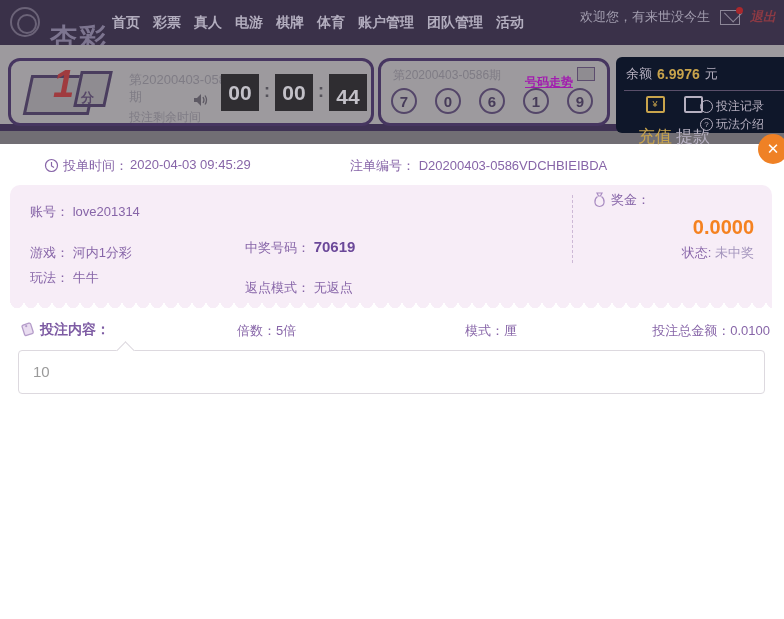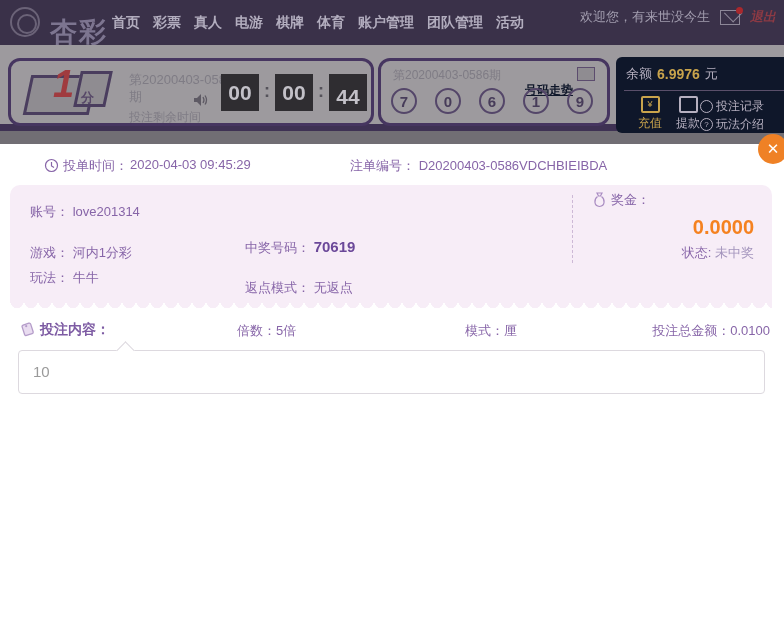--- a/index.html
+++ b/index.html
@@ -5,21 +5,21 @@
   html,body{margin:0;padding:0;}
   body{width:784px;height:619px;overflow:hidden;background:#fff;
        font-family:"Liberation Sans","DejaVu Sans",sans-serif;position:relative;}
 
   
   .hdr{position:absolute;top:0;left:0;width:784px;height:45px;background:#3a3149;}
   .logo-badge{position:absolute;left:10px;top:7px;width:30px;height:30px;border:2px solid #6b6378;
     border-radius:50%;box-sizing:border-box;}
   .logo-badge::after{content:"";position:absolute;left:5px;top:5px;width:16px;height:16px;
     border:2px solid #6b6378;border-radius:50%;}
-  .logo-text{position:absolute;left:50px;top:14px;font-size:27px;font-weight:bold;color:#7d7590;
+  .logo-text{position:absolute;left:50px;top:20px;font-size:27px;font-weight:bold;color:#7d7590;
     letter-spacing:2px;}
   .nav{position:absolute;left:112px;top:0;height:45px;display:flex;align-items:center;gap:13px;}
   .nav-item{color:#b2adbe;font-size:14px;font-weight:bold;cursor:pointer;white-space:nowrap;}
   .hdr-right{position:absolute;right:8px;top:0;height:34px;display:flex;align-items:center;gap:10px;}
   .welcome{color:#a29daf;font-size:13px;}
   .mail{position:relative;width:18px;height:13px;border:1px solid #8d8798;}
   .mail::before{content:"";position:absolute;left:0;top:0;width:12px;height:12px;
     border-right:1px solid #8d8798;border-bottom:1px solid #8d8798;transform:rotate(45deg) translate(1px,-7px);}
   .mail-dot{position:absolute;right:-4px;top:-4px;width:7px;height:7px;border-radius:50%;background:#a9282d;}
   .logout{color:#8c3a44;font-size:13px;font-weight:bold;font-style:italic;cursor:pointer;}
@@ -45,42 +45,42 @@
 
   .issue1{position:absolute;left:118px;top:10px;width:110px;color:#7f7c85;font-size:13px;line-height:17px;}
   .spk{position:absolute;left:182px;top:32px;}
   .cd-label{position:absolute;left:118px;top:48px;color:#7f7c85;font-size:12px;white-space:nowrap;}
   .cd-box{position:absolute;top:13px;width:38px;height:37px;background:#2f2d31;color:#c3c1c8;
     font-size:21px;font-weight:bold;display:flex;align-items:center;justify-content:center;}
   .cd-colon{position:absolute;top:20px;color:#55525a;font-size:18px;font-weight:bold;}
   .cd-shift{align-items:flex-end;padding-bottom:2px;box-sizing:border-box;}
 
   .issue2{position:absolute;left:12px;top:6px;color:#7f7c85;font-size:12px;}
-  .trend{position:absolute;left:144px;top:22px;width:48px;color:#0f172a;font-size:12px;font-weight:bold;
+  .trend{position:absolute;left:144px;top:14px;width:48px;color:#a21caf;font-size:12px;font-weight:bold;
     text-decoration:underline;line-height:15px;cursor:pointer;}
   .trend-icon{position:absolute;left:196px;top:6px;width:16px;height:12px;border:1px solid #5c4c6e;
     background:#8f8c91;}
   .balls{position:absolute;left:10px;top:27px;display:flex;gap:18px;}
   .ball{width:26px;height:26px;border:2px solid #544669;border-radius:50%;color:#473c59;
     font-size:15px;font-weight:bold;display:flex;align-items:center;justify-content:center;box-sizing:border-box;}
 
   .panel{position:absolute;left:616px;top:57px;width:168px;height:76px;background:#0f172a;
     border-radius:6px 0 0 6px;padding-left:32px;}
   .bal-row{position:absolute;left:10px;top:8px;display:flex;align-items:center;gap:5px;}
   .bal-label{color:#b6b0c0;font-size:13px;}
   .bal-val{color:#c9a44c;font-size:14px;font-weight:bold;}
   .bal-unit{color:#b6b0c0;font-size:13px;}
   .refresh{position:absolute;right:8px;top:10px;cursor:pointer;}
   .pnl-div{position:absolute;left:8px;right:8px;top:33px;border-top:1px solid #5a4f6a;}
   .pnl-col{position:absolute;display:flex;flex-direction:column;align-items:center;cursor:pointer;}
   .pnl-ic{width:15px;height:13px;border:2px solid;border-radius:2px;font-size:9px;line-height:13px;
     text-align:center;box-sizing:content-box;}
   .gold{color:#c9a44c;border-color:#c9a44c;}
   .lite{color:#b6b0c0;border-color:#b6b0c0;}
-  .pnl-lbl{font-size:12px;margin-top:2px;}
+  .pnl-lbl{font-size:17px;margin-top:12px;}
   .pnl-link{position:absolute;left:84px;display:flex;align-items:center;gap:3px;color:#b6b0c0;
     font-size:12px;cursor:pointer;white-space:nowrap;}
   .ring{width:11px;height:11px;border:1px solid #b6b0c0;border-radius:50%;font-size:8px;
     line-height:11px;text-align:center;flex:none;}
 
   .close-btn{position:absolute;left:758px;top:134px;width:30px;height:30px;border-radius:50%;
     background:#ef8125;color:#fff;font-size:15px;font-weight:bold;display:flex;align-items:center;
     justify-content:center;cursor:pointer;z-index:5;}
 
   

